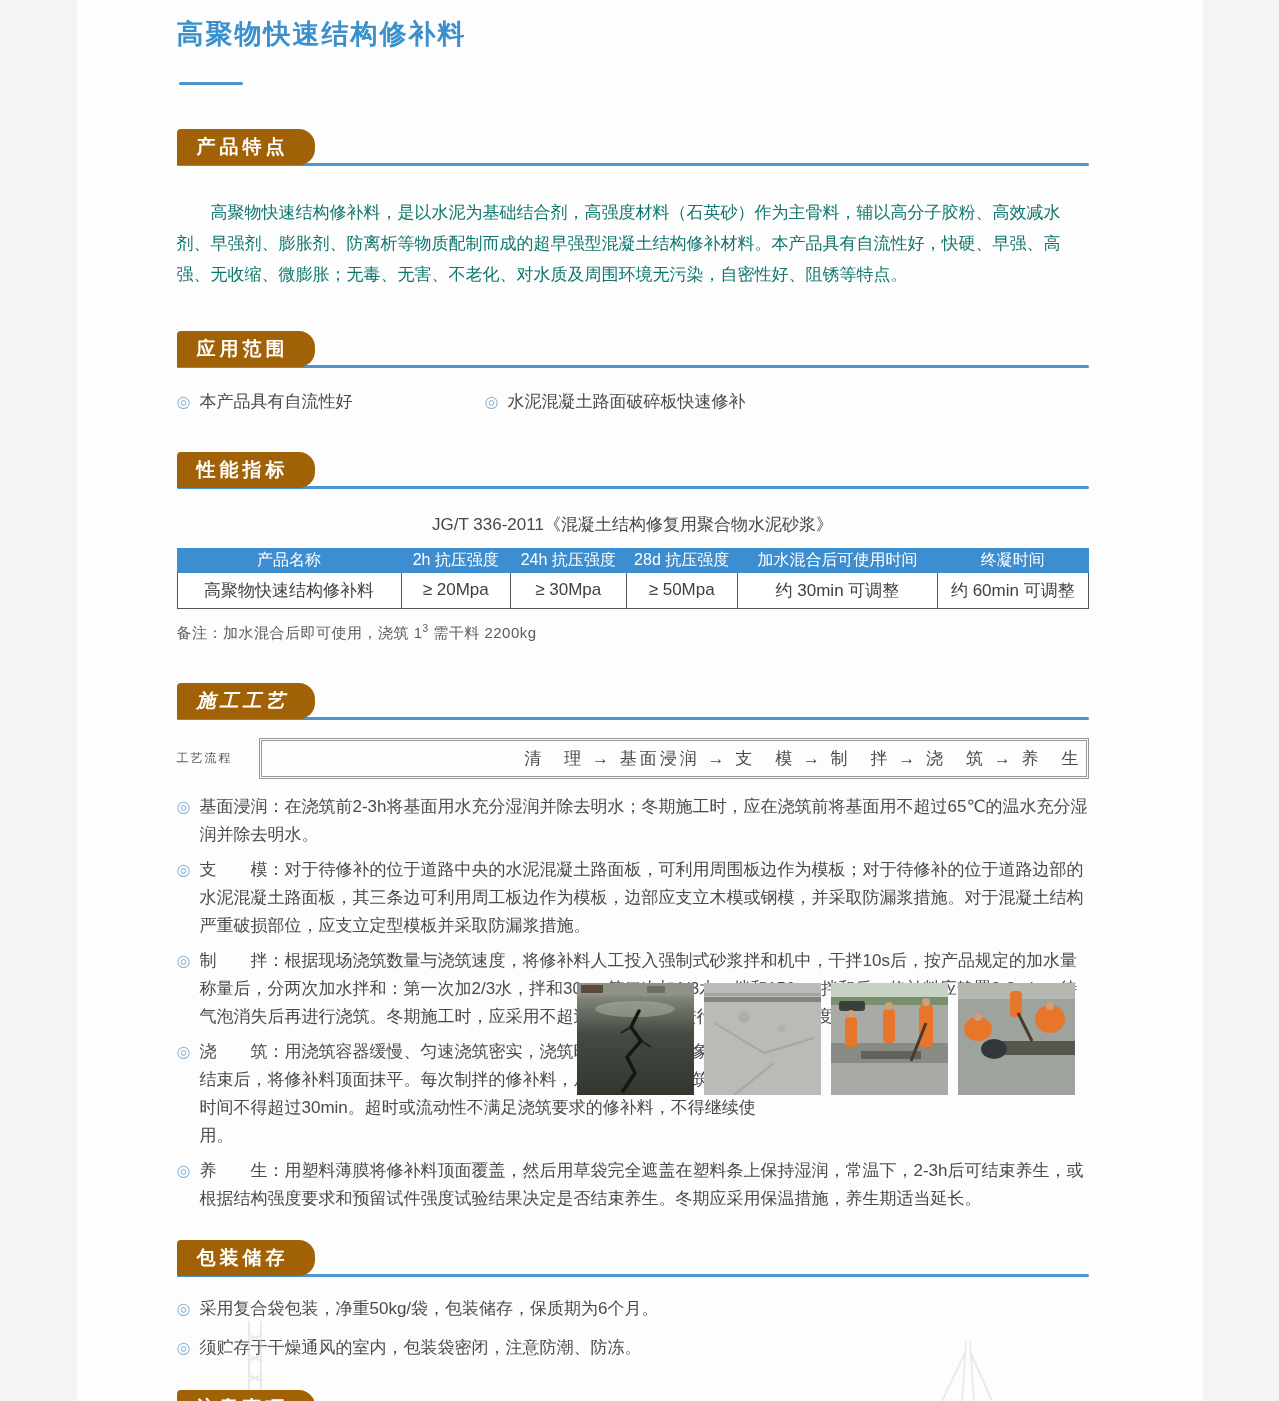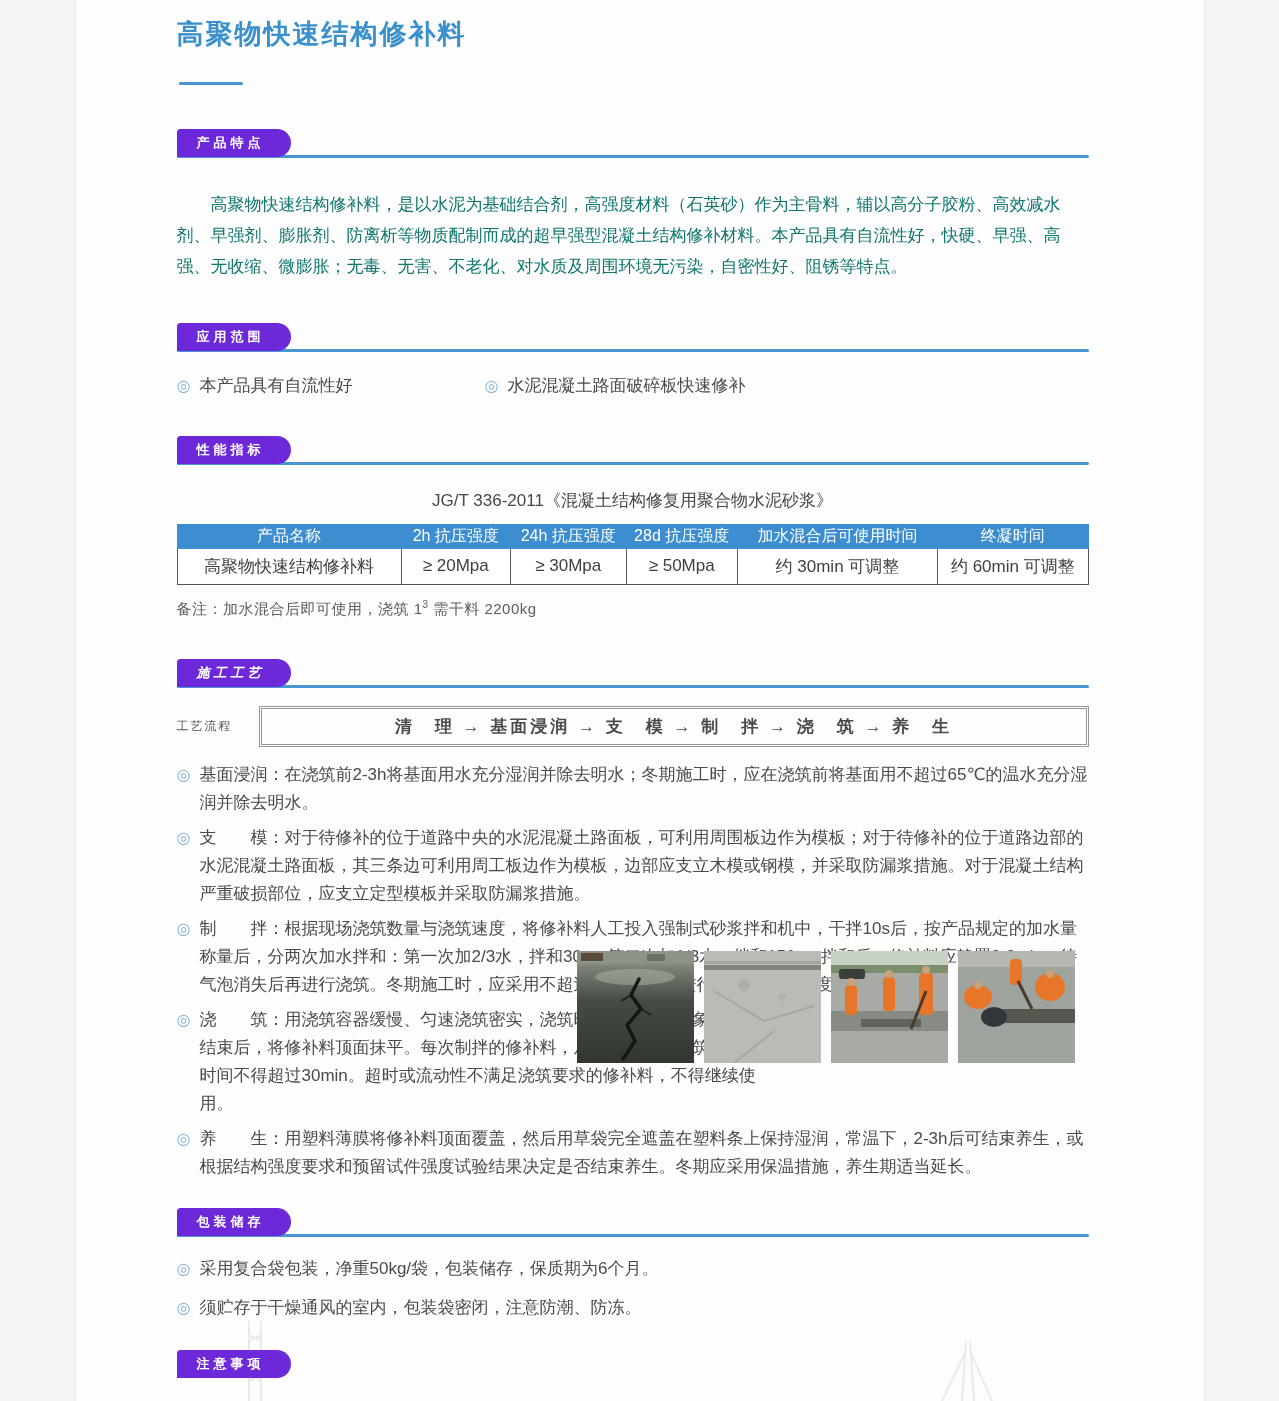--- a/index.html
+++ b/index.html
@@ -26,23 +26,23 @@
     background: #4a94cf;
     margin: 30px 0 0 2px;
     border-radius: 2px;
   }
   
   .section-head { margin-top: 44px; }
   .tab {
     display: inline-block;
     position: relative;
     z-index: 2;
-    background: #6d28d9;
+    background: #a16207;
     color: #ffffff;
-    font-size: 13px;
+    font-size: 19px;
     font-weight: bold;
     letter-spacing: 4px;
     padding: 5px 26px 5px 20px;
     border-radius: 4px 16px 16px 0;
   }
   .section-rule {
     height: 3px;
     background: #4a96d2;
     margin-top: -2px;
     border-radius: 2px;
@@ -120,23 +120,23 @@
   .flow-label {
     font-size: 12px;
     color: #565656;
     letter-spacing: 2px;
     align-self: center;
     flex: 0 0 auto;
   }
   .flow-box {
     flex: 1;
     border: 3px double #979797;
-    text-align: center;
-    font-size: 17px;
-    font-weight: bold;
+    text-align: right;
+    font-size: 17px;
+    font-weight: normal;
     color: #4a4a4a;
     letter-spacing: 3px;
     padding: 6px 4px;
   }
   .steps {
     position: relative;
     margin-top: 14px;
   }
   .step { margin-bottom: 7px; }
   .step-narrow .step-text { display: block; max-width: 562px; }

